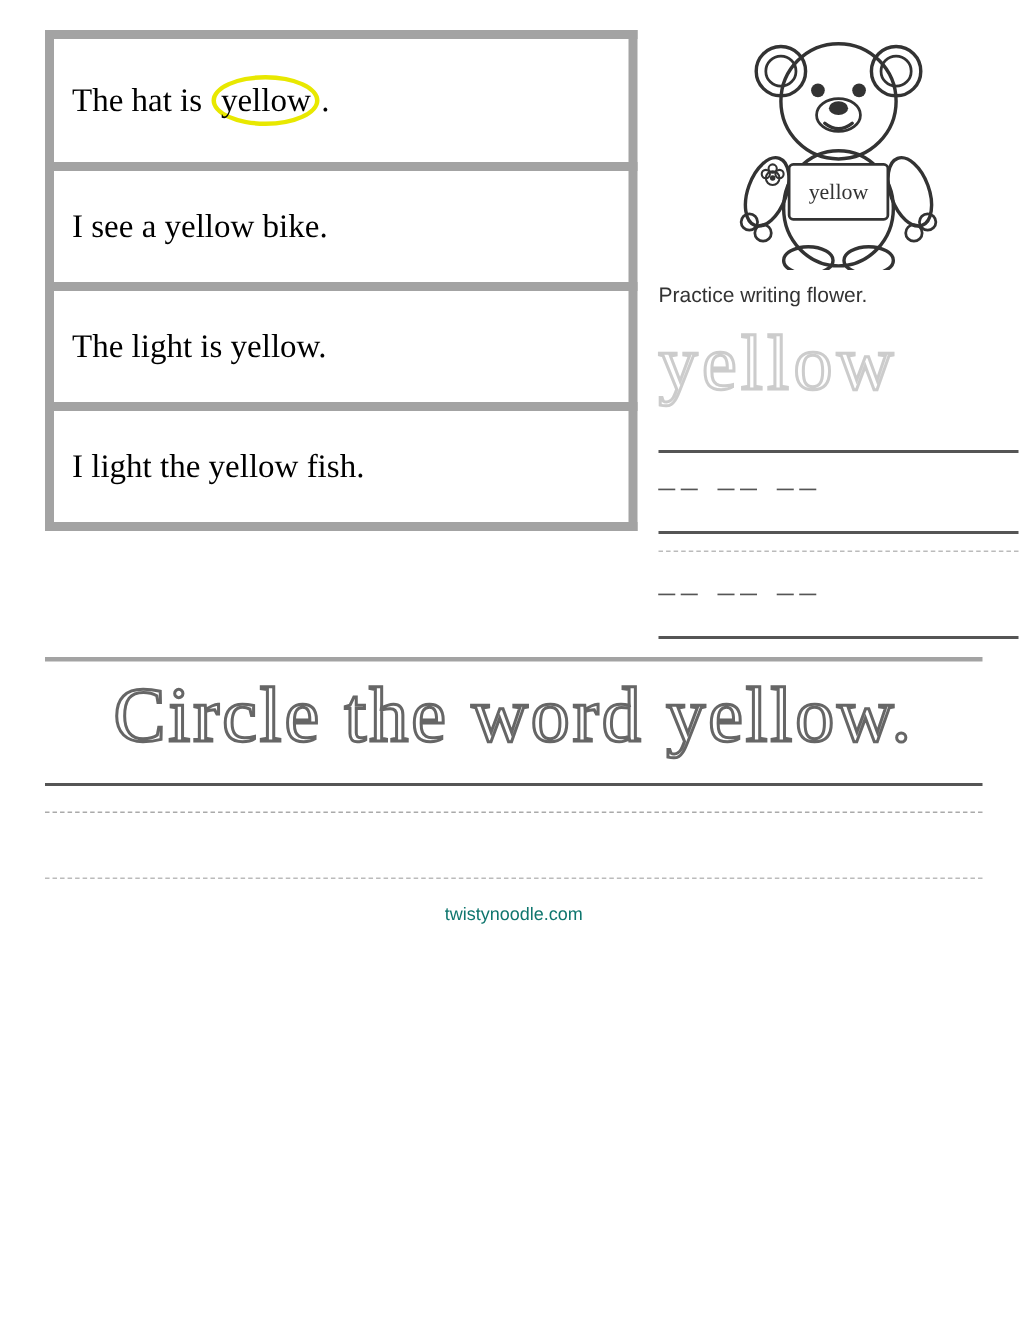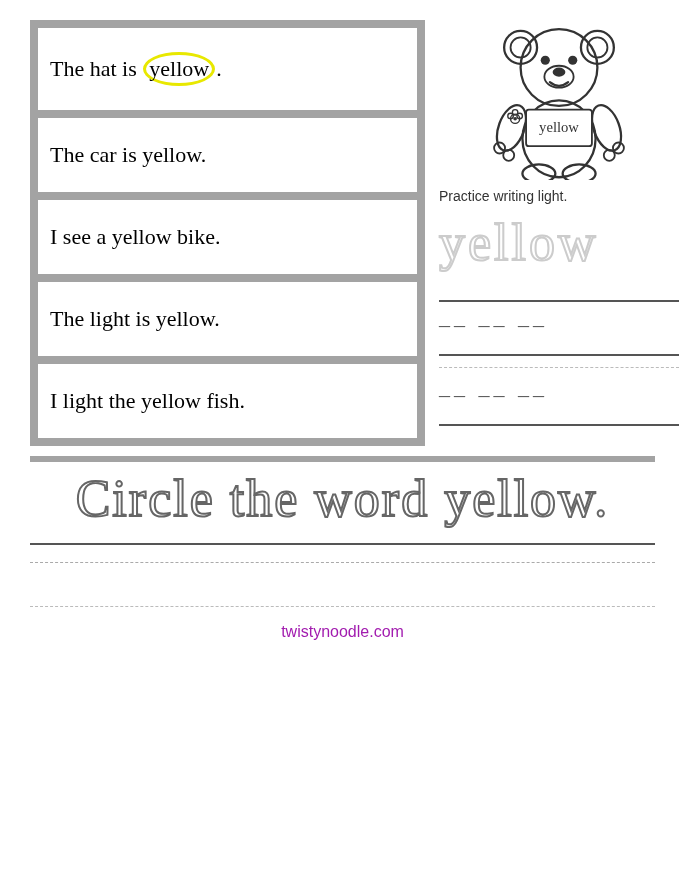--- a/index.html
+++ b/index.html
@@ -16,21 +16,21 @@
       padding: 20px 30px 10px 30px;
     }
 
     .sentences-table {
       border-collapse: collapse;
       width: 395px;
       flex-shrink: 0;
     }
 
     .sentences-table td {
-      border: 8px solid #a3a3a3;
+      border: 6px solid #a3a3a3;
       padding: 24px 12px;
       font-size: 22px;
       font-family: 'Comic Sans MS', cursive;
       white-space: nowrap;
       height: 62px;
     }
 
     .sentences-table .highlighted-word {
       display: inline-block;
       border: 3px solid #e8e800;
@@ -48,21 +48,21 @@
       font-size: 14px;
       font-family: Arial, sans-serif;
       color: #333;
       margin-bottom: 4px;
       margin-top: 8px;
     }
 
     
     .bottom-title-area {
       margin-top: 10px;
-      border-top: 6px solid #a3a3a3;
+      border-top: 3px solid #a3a3a3;
       padding-top: 8px;
     }
 
     .handwriting-title {
       font-size: 52px;
       font-family: 'Comic Sans MS', cursive;
       color: transparent;
       -webkit-text-stroke: 2px #666;
       text-align: center;
       letter-spacing: 2px;
@@ -83,22 +83,22 @@
     }
 
     .bottom-dashed-line {
       border-bottom: 1px dashed #aaa;
       width: 100%;
       height: 10px;
     }
 
     .footer {
       text-align: center;
-      font-size: 16px;
-      color: #a21caf;
+      font-size: 12px;
+      color: #0f766e;
       font-family: Arial, sans-serif;
       margin-top: 16px;
       padding-bottom: 8px;
     }
 
     
     .main-content {
       display: flex;
       flex-direction: row;
       gap: 0px;
@@ -164,23 +164,20 @@
 
   <div class="main-content">
 
     <div>
       <table class="sentences-table">
         <tbody>
           <tr>
             <td>
               The hat is <span class="highlighted-word">yellow</span>.
             </td>
-          </tr>
-          <tr>
-            <td>The car is yellow.</td>
           </tr>
           <tr>
             <td>I see a yellow bike.</td>
           </tr>
           <tr>
             <td>The light is yellow.</td>
           </tr>
           <tr>
             <td>I light the yellow fish.</td>
           </tr>
@@ -229,21 +226,21 @@
 
           <circle cx="32" cy="108" r="5" fill="none" stroke="#333" stroke-width="1.5"></circle>
           <circle cx="32" cy="101" r="3" fill="none" stroke="#333" stroke-width="1.5"></circle>
           <circle cx="27" cy="105" r="3" fill="none" stroke="#333" stroke-width="1.5"></circle>
           <circle cx="37" cy="105" r="3" fill="none" stroke="#333" stroke-width="1.5"></circle>
           <circle cx="32" cy="108" r="2" fill="#333"></circle>
         </svg>
       </div>
 
       <div class="writing-section">
-        <div class="practice-label">Practice writing light.</div>
+        <div class="practice-label">Practice writing flower.</div>
 
         <div style="height:68px; display:flex; align-items:center; margin-bottom:4px;">
           <span style="font-size:52px; font-family:'Comic Sans MS',cursive; color:transparent; -webkit-text-stroke:2px #ccc; letter-spacing:3px;">yellow</span>
         </div>
 
         <div class="ws-line"></div>
 
         <div class="ws-blank-row">
           <span class="ws-blank">__ __ __</span>
         </div>

